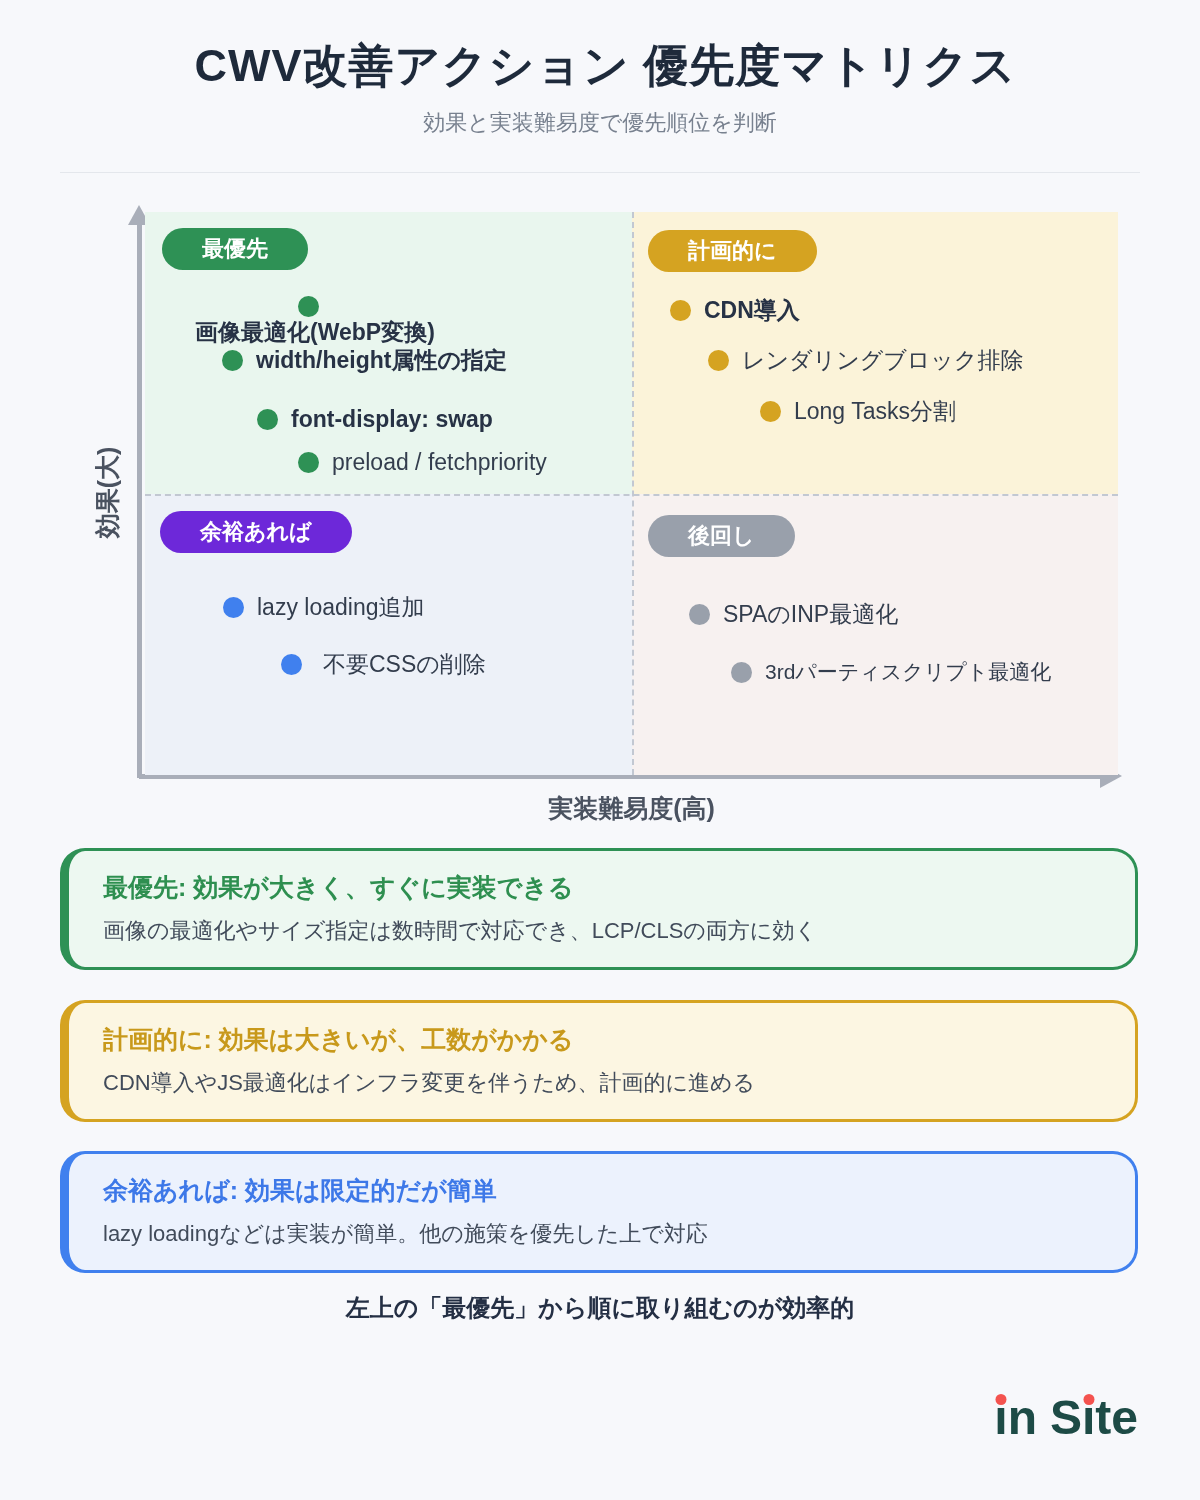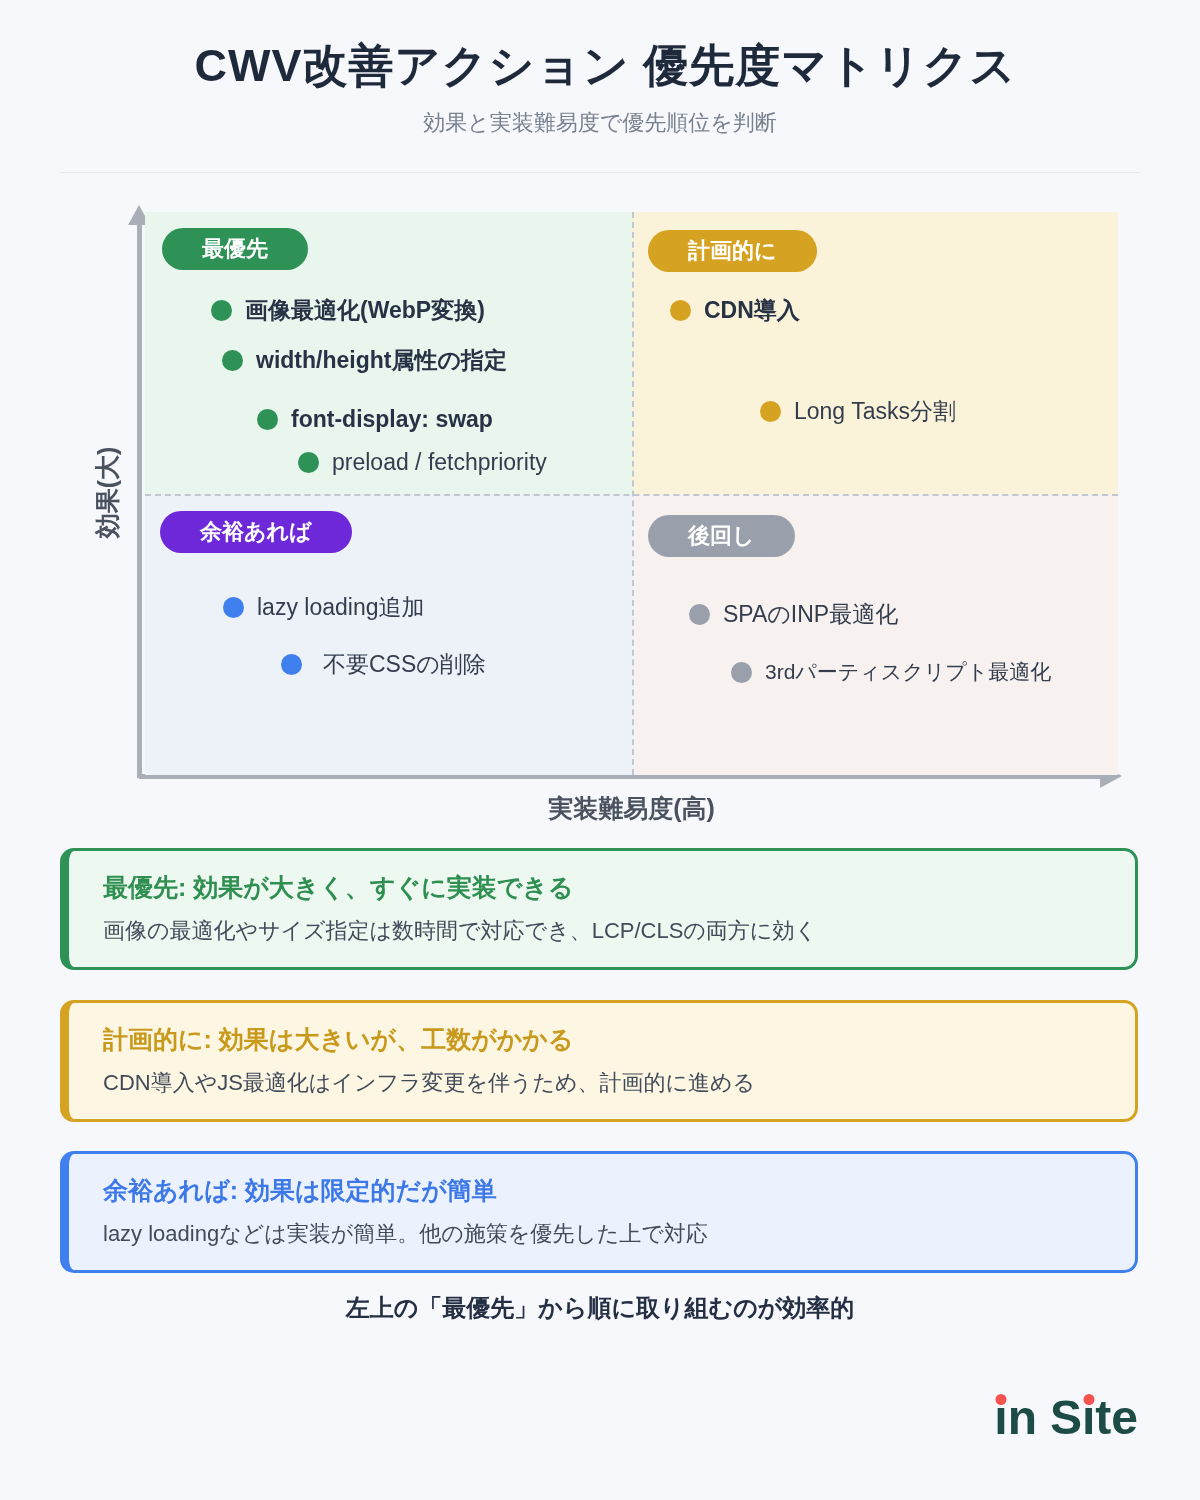--- a/index.html
+++ b/index.html
@@ -56,21 +56,21 @@
   }
   .dot { width:21px; height:21px; border-radius:50%; margin-right:13px; flex:none; }
   .dot-green { background:#2e9155; }
   .dot-gold  { background:#d5a321; }
   .dot-blue  { background:#4080ee; }
   .dot-gray  { background:#99a0ab; }
   .q-label { font-size:23px; color:#333d4d; }
   .q-label.bold { font-weight:700; color:#273245; }
   .q-label.small { font-size:21px; }
 
-  .tl-1 { left:66px;  top:84px;  }
+  .tl-1 { left:50px;  top:84px;flex-direction:column;  }
   .tl-2 { left:77px;  top:134px;text-align:center; }
   .tl-3 { left:112px; top:193px; }
   .tl-4 { left:153px; top:236px; }
   .tr-1 { left:525px; top:84px;  }
   .tr-2 { left:563px; top:134px; }
   .tr-3 { left:615px; top:185px; }
   .bl-1 { left:78px;  top:381px; }
   .bl-2 { left:136px; top:438px;gap:8px; }
   .br-1 { left:544px; top:388px; }
   .br-2 { left:586px; top:446px; }
@@ -94,21 +94,21 @@
     white-space:nowrap;
   }
   .x-axis-label {
     position:absolute; left:145px; top:792px; width:973px; text-align:center;
     font-size:25px; font-weight:700; color:#4a5260;
   }
 
   
   .card {
     position:absolute; left:60px; width:1078px; height:122px;
-    border-radius:14px; padding:20px 34px;
+    border-radius:25px; padding:20px 34px;
     background:#fff;
   }
   .card-title { font-size:25px; font-weight:700; }
   .card-body  { font-size:22px; color:#414b5a; margin-top:12px; }
   .card-green {
     top:848px; background:#edf8f1;
     border:3px solid #2e9155; border-left:9px solid #2e9155;
   }
   .card-green .card-title { color:#2e8f50; }
   .card-gold {
@@ -183,20 +183,24 @@
     </div>
     <div class="q-item tl-4">
       <span class="dot dot-green"></span>
       <span class="q-label">preload / fetchpriority</span>
     </div>
 
     <div class="q-item tr-1">
       <span class="dot dot-gold"></span>
       <span class="q-label bold">CDN導入</span>
     </div>
+    <div class="q-item tr-2">
+      <span class="dot dot-gold"></span>
+      <span class="q-label">レンダリングブロック排除</span>
+    </div>
     <div class="q-item tr-3">
       <span class="dot dot-gold"></span>
       <span class="q-label">Long Tasks分割</span>
     </div>
 
     <div class="q-item bl-1">
       <span class="dot dot-blue"></span>
       <span class="q-label">lazy loading追加</span>
     </div>
     <div class="q-item bl-2">

